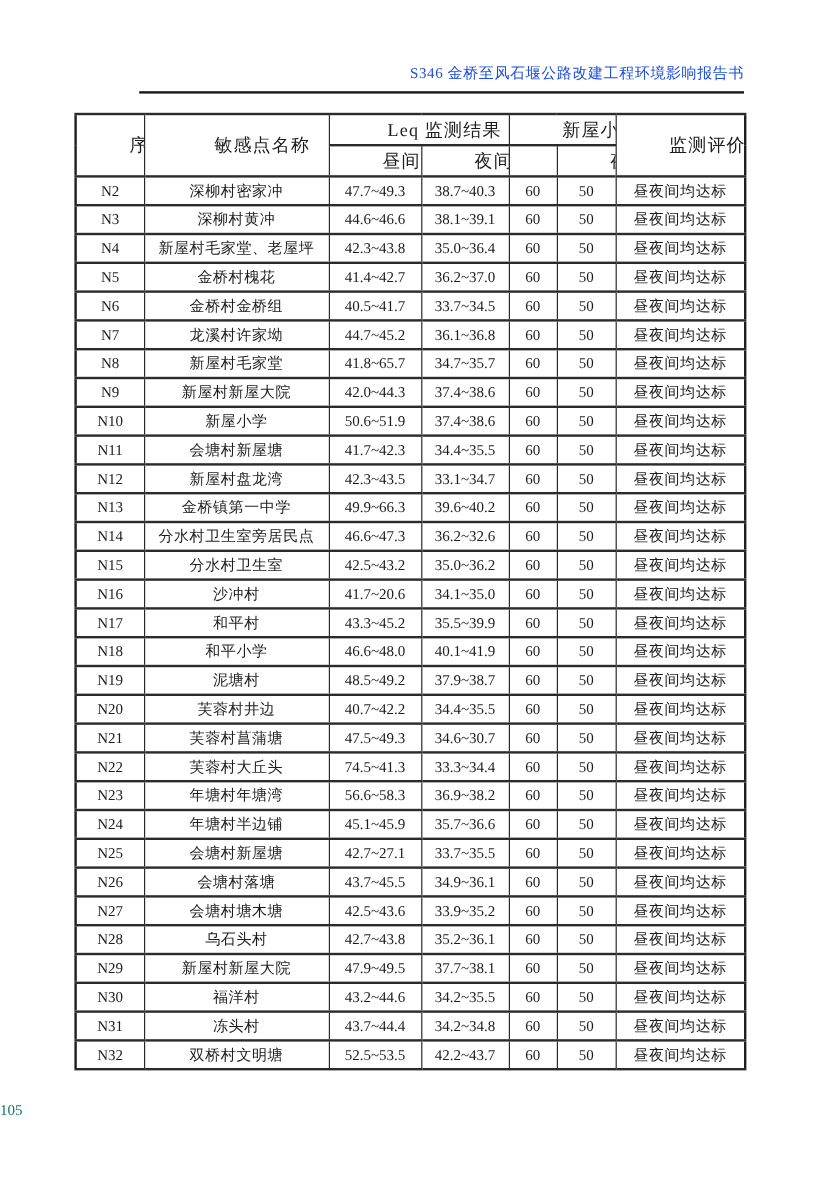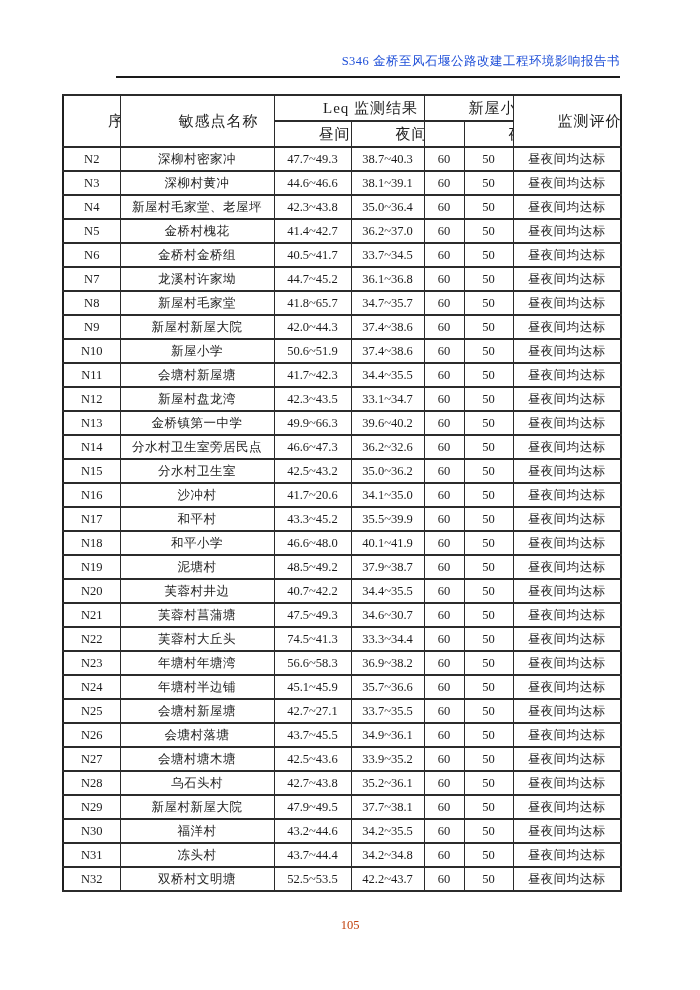--- a/index.html
+++ b/index.html
@@ -56,23 +56,22 @@
   table.report tbody td{
     height:22px;
     font-size:12.5px;
   }
   td.cell-name, td.cell-eval{font-size:13px;letter-spacing:0.5px;}
   td.u{text-underline-offset:3px;}
 
   .page-number{
     position:absolute;
     top:918px; left:0; width:700px;
-    text-align:center;
     font-size:12.5px;
-    color:#c2410c;
+    color:#0f766e;
   }
 </style>
 </head>
 <body>
 
 <div class="page">
 
   <div class="doc-header">S346 金桥至风石堰公路改建工程环境影响报告书</div>
   <div class="header-rule"></div>
 

